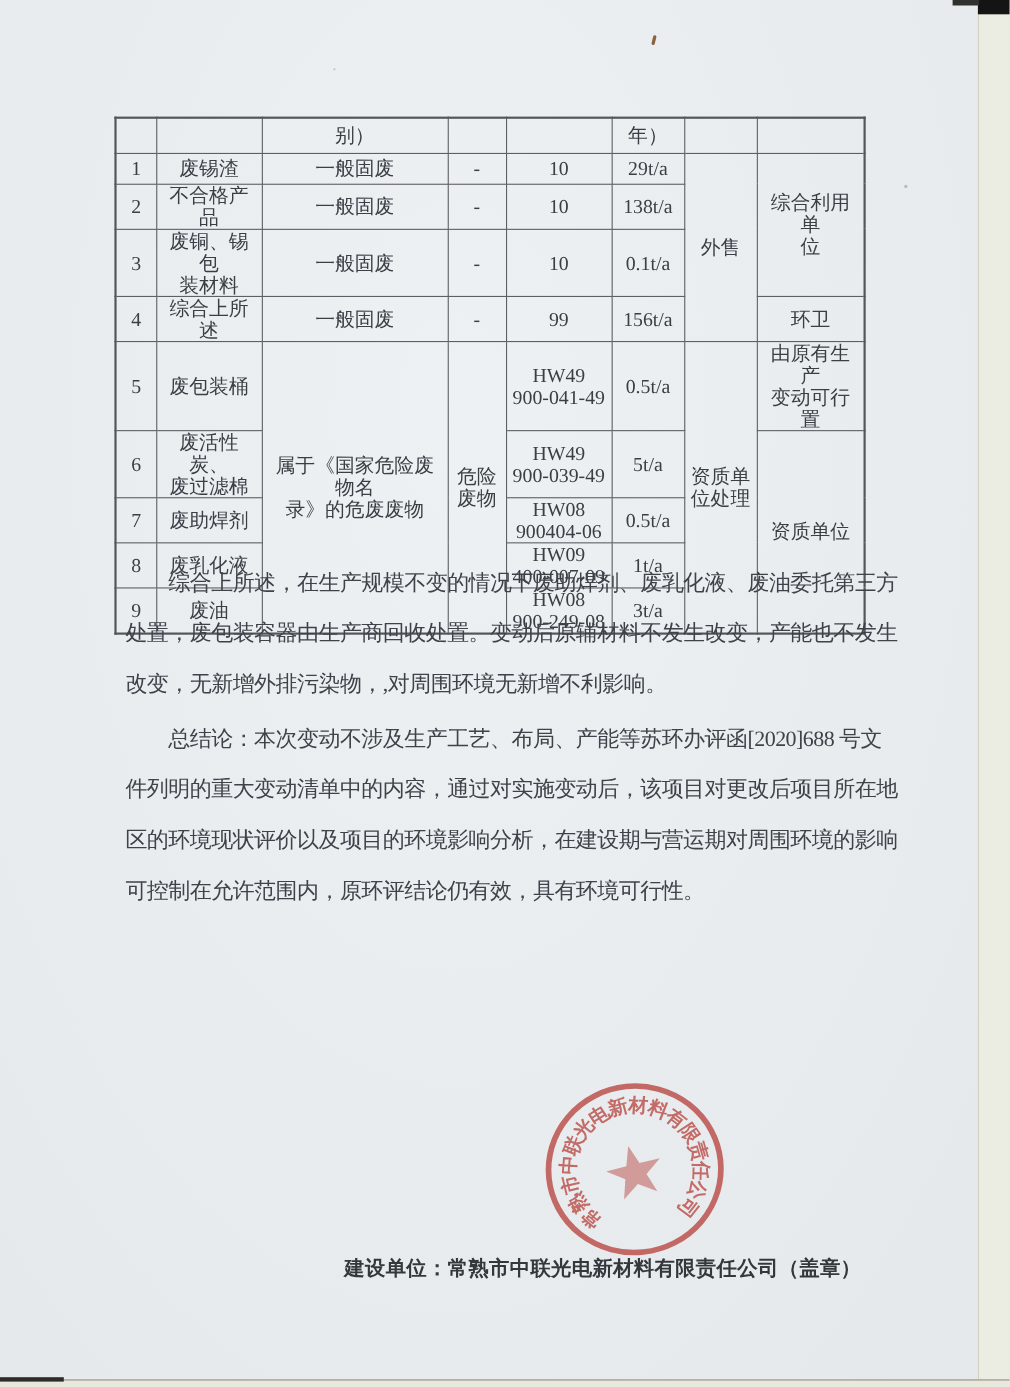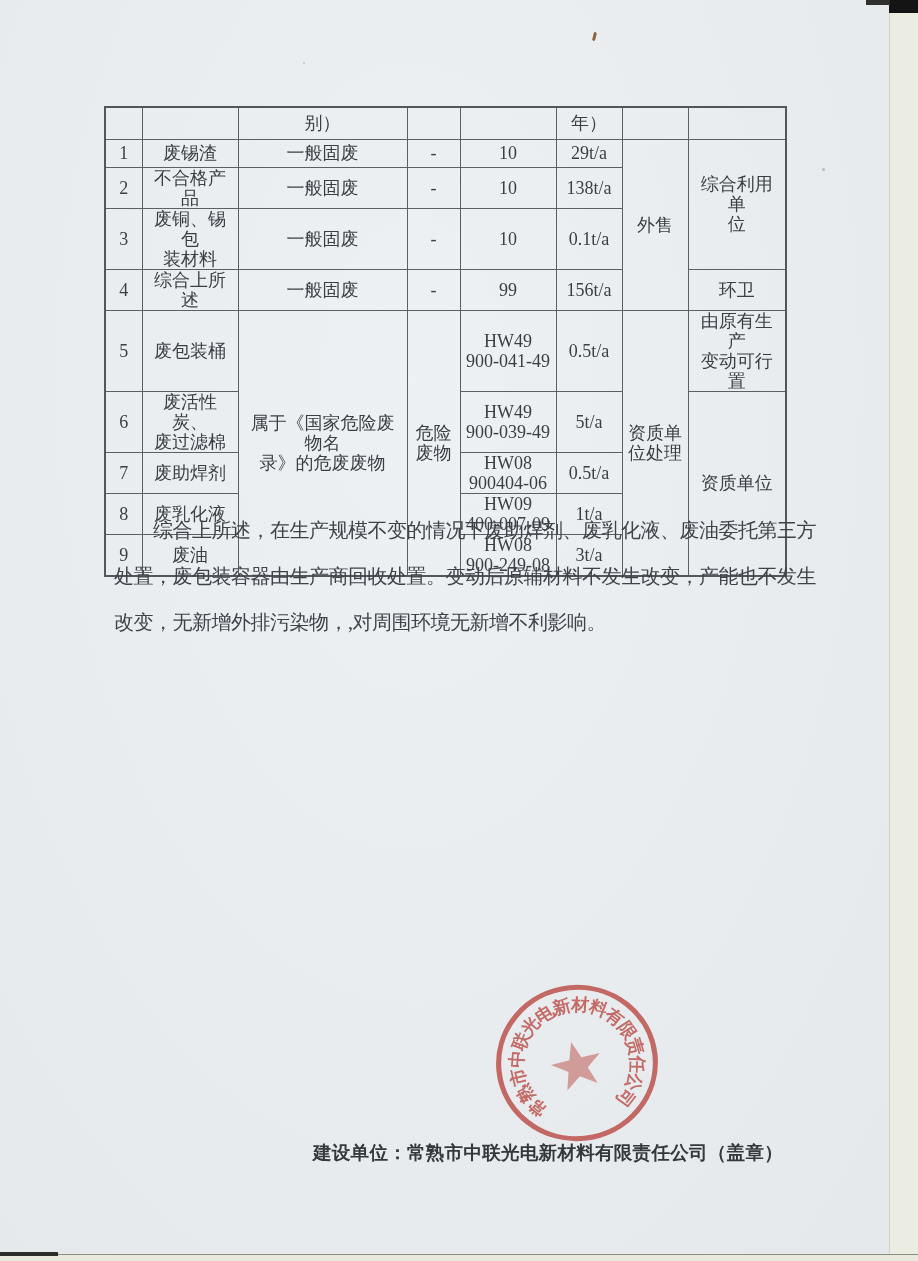--- a/index.html
+++ b/index.html
@@ -194,20 +194,24 @@
 900-249-08</td>
         <td class="num">3t/a</td>
       </tr>
     </tbody>
   </table>
 
   <div class="text-block">
     <p class="para p1">　　综合上所述，在生产规模不变的情况下废助焊剂、废乳化液、废油委托第三方
 处置，废包装容器由生产商回收处置。变动后原辅材料不发生改变，产能也不发生
 改变，无新增外排污染物，,对周围环境无新增不利影响。</p>
+    <p class="para">　　总结论：本次变动不涉及生产工艺、布局、产能等苏环办评函[2020]688 号文
+件列明的重大变动清单中的内容，通过对实施变动后，该项目对更改后项目所在地
+区的环境现状评价以及项目的环境影响分析，在建设期与营运期对周围环境的影响
+可控制在允许范围内，原环评结论仍有效，具有环境可行性。</p>
   </div>
 
   <div class="signature">建设单位：常熟市中联光电新材料有限责任公司（盖章）</div>
 
   <div class="seal">
     <svg viewBox="0 0 180 180" preserveAspectRatio="none">
       <circle class="seal-ring" cx="90" cy="90" r="83" stroke="#c8423a"></circle>
       <polygon class="seal-star" points="90,66 96.5,85.1 116.6,85.3 100.5,97.4 106.5,116.7 90,105 73.5,116.7 79.5,97.4 63.4,85.3 83.5,85.1" transform="rotate(-8 90 94)" fill="#c8423a"></polygon>
       <g id="seal-chars">
           <text transform="translate(43.2 133.6) rotate(-133.0)" class="seal-char" dominant-baseline="central" fill="#c8423a">常</text>

